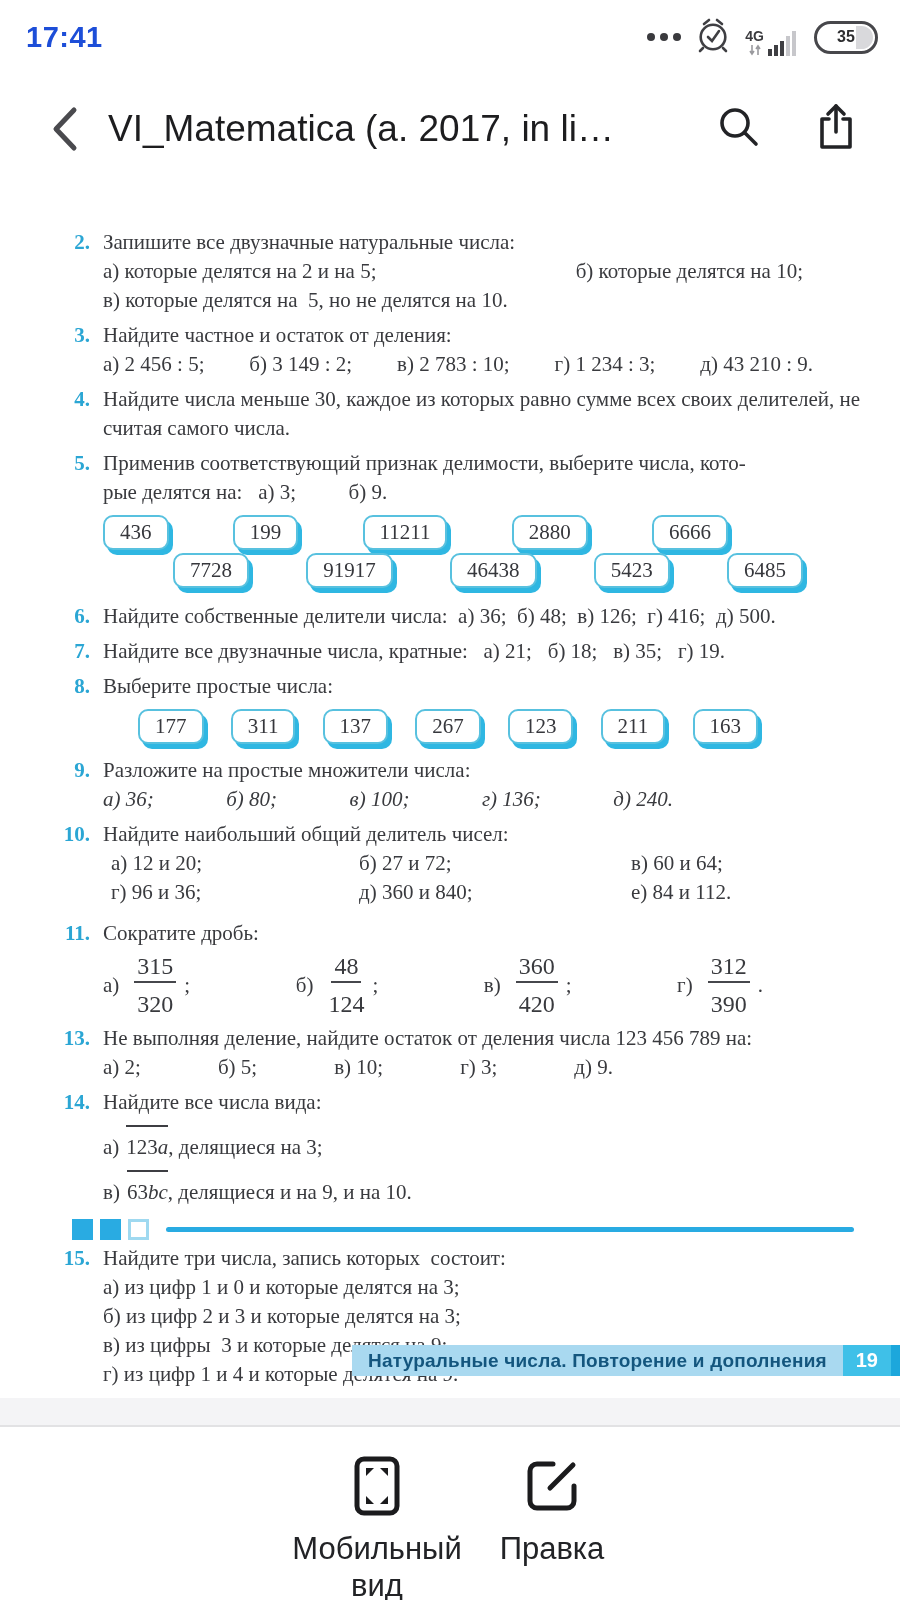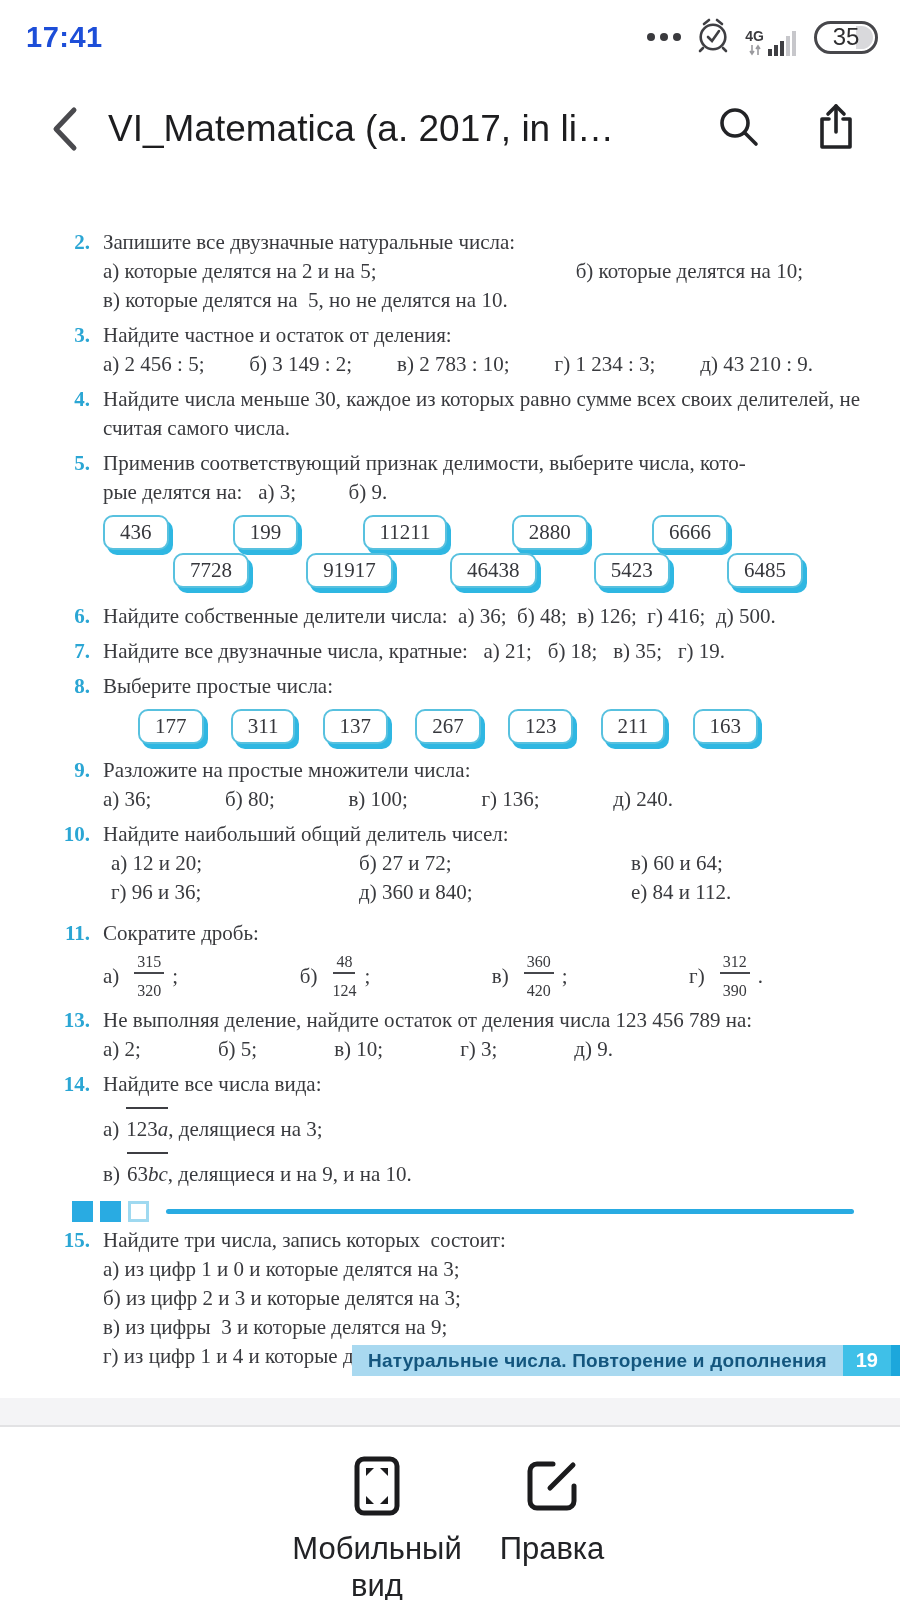--- a/index.html
+++ b/index.html
@@ -14,53 +14,53 @@
   .sb-icons { display:flex; align-items:center; gap:15px; }
   .dots { display:flex; gap:5px; align-items:center; }
   .dots i { width:8px; height:8px; border-radius:50%; background:#3a3a3e; }
   .netgrp { display:flex; align-items:flex-start; gap:3px;margin-top:12px; }
   .netcol { display:flex; flex-direction:column; align-items:center; line-height:1; }
   .netlabel { font-size:14px; font-weight:bold; color:#3a3a3e; }
   .battery { position:relative; width:64px; height:33px; border:3px solid #47474b; border-radius:17px;
              box-sizing:border-box; display:flex; align-items:center; justify-content:center; }
   .bat-fill { position:absolute; right:2px; top:2px; bottom:2px; width:17px; background:#d9d9dc;
               border-radius:0 12px 12px 0; }
-  .bat-num { position:relative; font-size:24px; font-weight:normal; color:#2e2e30; z-index:1; }
+  .bat-num { position:relative; font-size:16px; font-weight:bold; color:#2e2e30; z-index:1; }
 
   
   .app-header { position:absolute; top:92px; left:0; right:0; height:74px;
                 display:flex; align-items:center; padding:0 44px 0 52px; box-sizing:border-box; }
   .back-btn { margin-right:30px; display:flex; align-items:center; }
   .hdr-title { flex:1; font-size:37px; color:#1d1d1f; white-space:nowrap; overflow:hidden; }
   .hdr-actions { display:flex; gap:56px; align-items:center; }
 
   
   .doc { position:absolute; top:222px; left:0; width:900px;
          font-family:"Liberation Serif", serif; font-size:21px; color:#393a3e; line-height:29px; }
   .prob { display:flex; margin-top:6px; padding-left:28px; }
   .pnum { width:62px; min-width:62px; text-align:right; font-weight:bold; color:#2ba6d4; }
   .pbody { margin-left:13px; flex:1; max-width:760px; }
   .pre { white-space:pre; }
   .row-2col { display:flex; padding-right:60px; }
   .row-2col .right { margin-left:auto; }
   .row-justify { display:flex; justify-content:space-between; padding-right:50px; }
-  .w570 { width:570px; padding-right:0; }
+  .w570 { width:570px; padding-right:0;font-style:italic; }
   .w510 { width:510px; padding-right:0; }
   .grid3 { display:grid; grid-template-columns:248px 272px auto; padding-left:8px; }
 
   .chip-row { display:flex; justify-content:space-between; margin-top:8px; }
   .chip-row.r1 { width:625px; }
   .chip-row.r2 { margin-left:70px; width:630px; margin-top:3px; }
   .chip-row.r8 { margin-left:35px; width:620px; }
   .chip { background:#fff; border:2px solid #58c1df; border-radius:10px; padding:1px 15px;
           box-shadow:4px 5px 0 #2fb7e2; color:#36373c; }
 
   .frac-row { display:flex; justify-content:space-between; width:660px; margin-top:5px; align-items:center; }
   .fitem { display:flex; align-items:center; gap:8px; }
-  .frac { display:inline-flex; flex-direction:column; align-items:center; line-height:1.12; font-size:16px; }
+  .frac { display:inline-flex; flex-direction:column; align-items:center; line-height:1.12; font-size:24px; }
   .frac .fn { border-bottom:2px solid #46474c; padding:0 3px 1px; }
   .frac .fd { padding-top:8px; }
 
   .ovl { display:inline-block; border-top:2px solid #3d3e43; padding-top:9px; line-height:1.1; }
   .ovl i { font-style:italic; }
   .row14 { display:flex; margin-top:8px; }
   .cell-a { width:352px; }
   .lbl { margin-right:7px; }
 
   .divider { display:flex; align-items:center; margin:12px 0 2px 72px; width:782px; }

